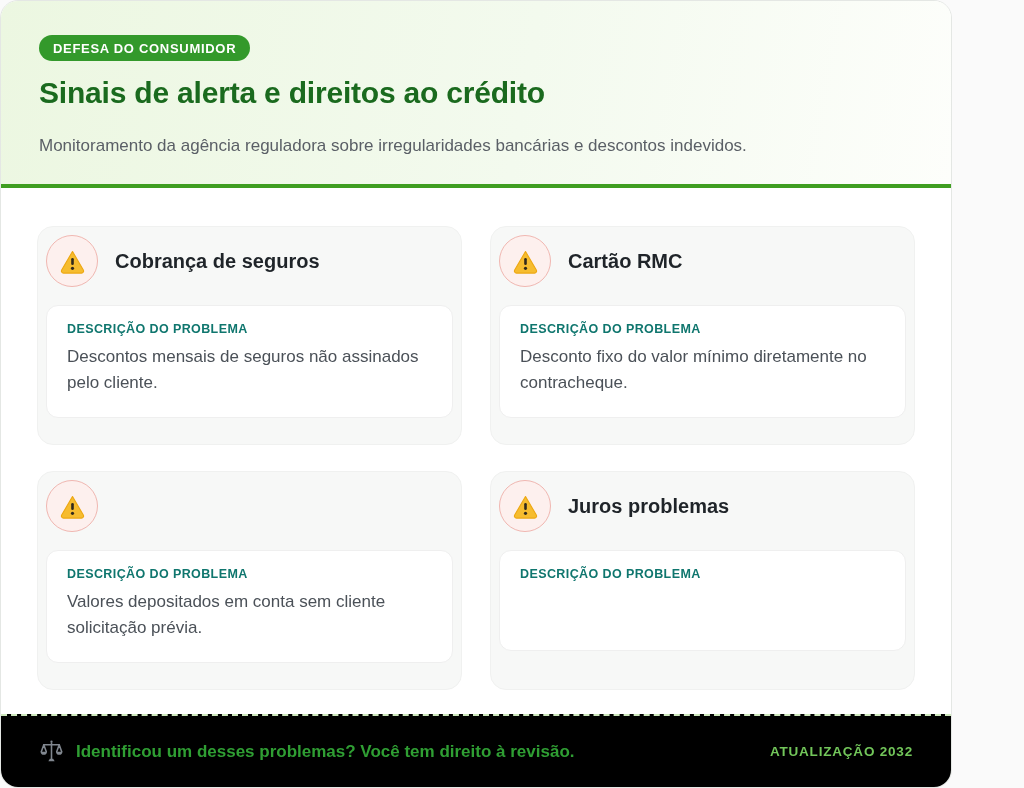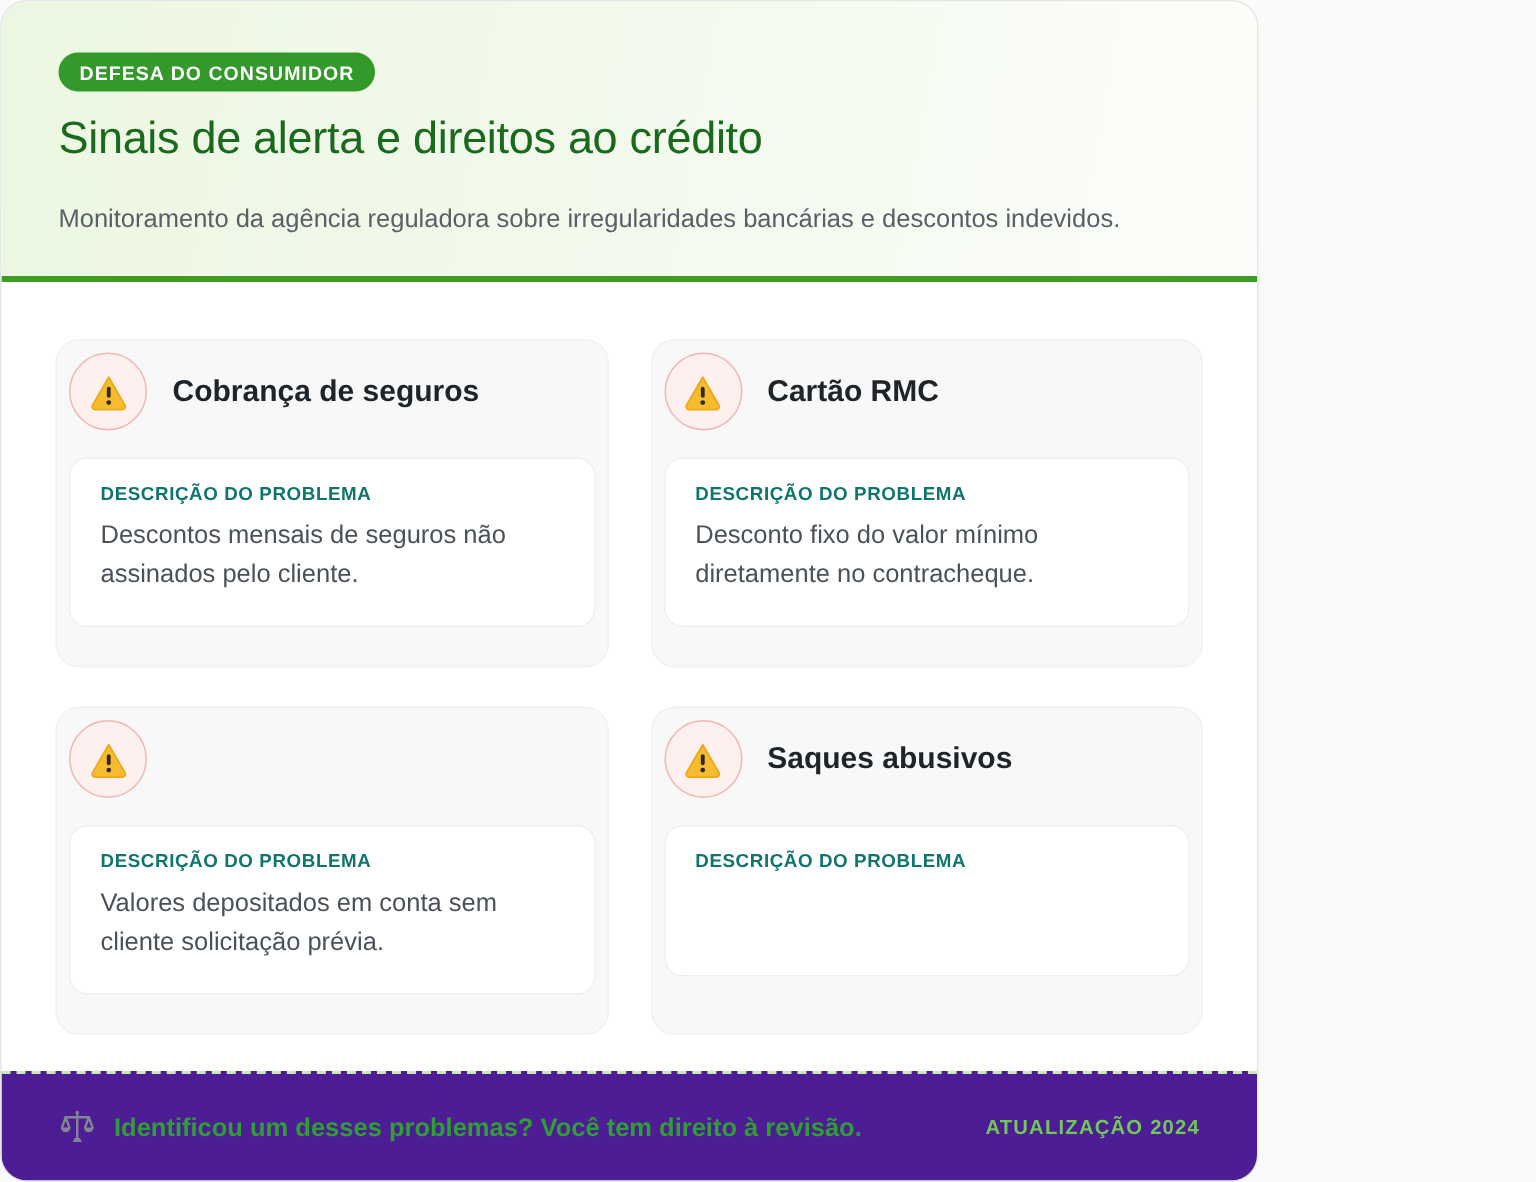--- a/index.html
+++ b/index.html
@@ -4,21 +4,21 @@
 <style>
   * { box-sizing: border-box; margin: 0; padding: 0; }
   html, body { background: #fafafa; }
   body {
     width: 1024px; height: 788px;
     font-family: "Liberation Sans", sans-serif;
     position: relative;
   }
   .page {
     position: absolute; inset: 0;
-    width: 839px; height: 788px;
+    width: 952px; height: 788px;
     background: #ffffff;
     border: 1px solid #e4e7e4;
     border-radius: 18px;
     overflow: hidden;
     display: flex; flex-direction: column;
   }
   
   .header {
     height: 187px;
     padding: 34px 38px 0 38px;
@@ -29,21 +29,21 @@
     display: inline-block;
     background: #33992b;
     color: #ffffff;
     font-size: 13px; font-weight: bold;
     letter-spacing: 0.7px;
     padding: 6px 14px 5px 14px;
     border-radius: 14px;
   }
   .page-title {
     margin-top: 15px;
-    font-size: 30px; font-weight: normal;
+    font-size: 30px; font-weight: bold;
     color: #1a6a1e;
     letter-spacing: -0.2px;
   }
   .page-subtitle {
     margin-top: 26px;
     font-size: 17px;
     color: #5a5f66;
   }
   
   .main {
@@ -93,21 +93,21 @@
   }
   .desc-text {
     font-size: 17px;
     line-height: 1.55;
     color: #4b5158;
     max-width: 380px;
   }
   
   .footer {
     height: 73px;
-    background: #4c1d95;
+    background: #000000;
     border-top: 2px dashed #cde7bc;
     padding: 0 38px;
     display: flex; align-items: center; justify-content: space-between;
   }
   .footer-left { display: flex; align-items: center; gap: 12px; }
   .footer-message {
     font-size: 17px; font-weight: bold;
     color: #2f9e33;
   }
   .update-label {
@@ -182,21 +182,21 @@
 
     <section class="card">
       <div class="card-head">
         <span class="icon-circle">
           <svg width="27" height="27" viewBox="0 0 24 24" aria-hidden="true">
             <path d="M12 3.1 L21.6 19.6 a1.8 1.8 0 0 1 -1.55 2.7 H3.95 a1.8 1.8 0 0 1 -1.55 -2.7 Z" fill="#f6bc2f" stroke="#eda712" stroke-width="1" stroke-linejoin="round"></path>
             <rect x="10.85" y="8.8" width="2.3" height="6.4" rx="1.15" fill="#30291c"></rect>
             <circle cx="12" cy="18.1" r="1.4" fill="#30291c"></circle>
           </svg>
         </span>
-        <h2 class="card-title">Saques abusivos</h2>
+        <h2 class="card-title">Juros problemas</h2>
       </div>
       <div class="desc-box">
         <div class="desc-label">DESCRIÇÃO DO PROBLEMA</div>
       </div>
     </section>
 
   </main>
 
   <footer class="footer">
     <div class="footer-left">
@@ -207,16 +207,16 @@
           <line x1="4.6" y1="5.6" x2="19.4" y2="5.6"></line>
           <path d="M4.6 5.6 L2.2 12.2 M4.6 5.6 L7 12.2"></path>
           <path d="M1.6 12.2 H7.6 A3 3 0 0 1 1.6 12.2 Z" fill="#81878f" stroke="none"></path>
           <path d="M19.4 5.6 L17 12.2 M19.4 5.6 L21.8 12.2"></path>
           <path d="M16.4 12.2 H22.4 A3 3 0 0 1 16.4 12.2 Z" fill="#81878f" stroke="none"></path>
           <path d="M9 21.4 H15 L13.6 18.9 H10.4 Z" fill="#81878f" stroke="none"></path>
         </svg>
       </span>
       <span class="footer-message">Identificou um desses problemas? Você tem direito à revisão.</span>
     </div>
-    <span class="update-label">ATUALIZAÇÃO 2024</span>
+    <span class="update-label">ATUALIZAÇÃO 2032</span>
   </footer>
 
 </div>
 
 </body></html>

